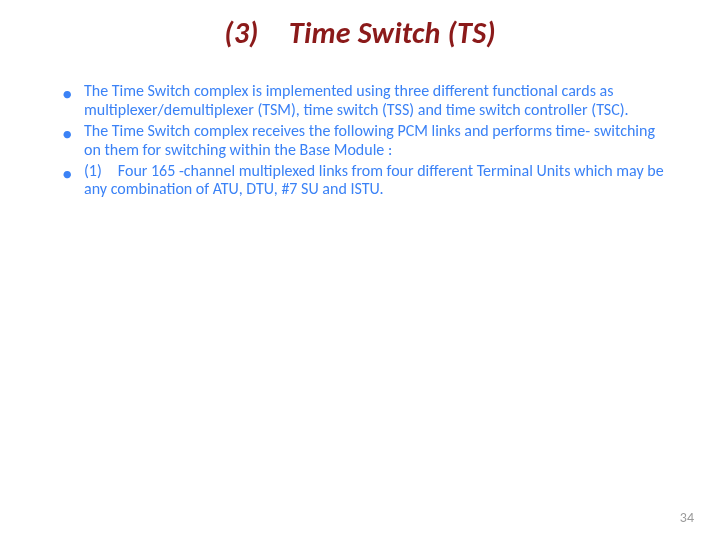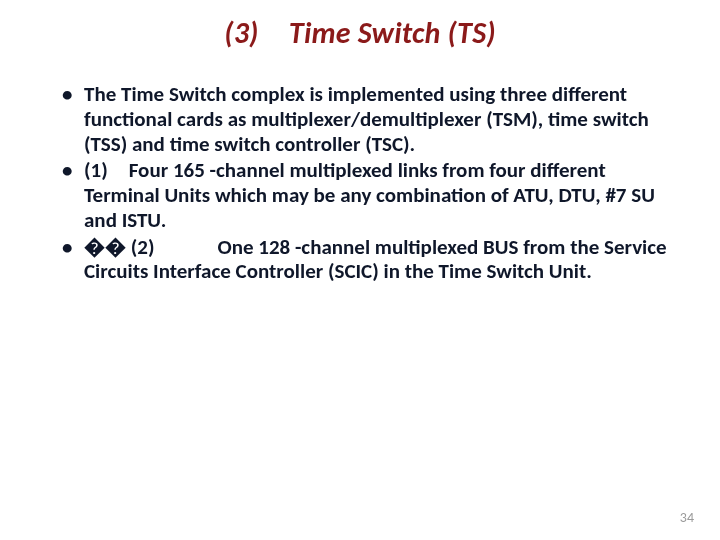--- a/index.html
+++ b/index.html
@@ -29,24 +29,23 @@
     font-weight: 700;
     font-size: 30px;
     color: #8b1a1a;
     letter-spacing: 0.2px;
   }
   .body {
     position: absolute;
     top: 82px;
     left: 56px;
     right: 50px;
-    font-size: 21px;
+    font-size: 16px;
     line-height: 1.18;
-    color: #0f172a;
-    font-weight: bold;
+    color: #3b82f6;
   }
   ul.bullets {
     list-style: none;
     margin: 0;
     padding: 0;
   }
   ul.bullets > li {
     position: relative;
     padding-left: 28px;
     margin-bottom: 2px;
@@ -70,20 +69,20 @@
 </head>
 <body>
 
 <div class="slide">
 
   <div class="title">(3) Time Switch (TS)</div>
 
   <div class="body">
     <ul class="bullets">
       <li><span> The Time Switch complex is implemented using three different functional cards as multiplexer/demultiplexer (TSM), time switch (TSS) and time switch controller (TSC).</span></li>
+      <li><span>The Time Switch complex receives the following PCM links and performs time- switching on them for switching within the Base Module :</span></li>
       <li><span>(1) Four 165 -channel multiplexed links from four different Terminal Units which may be any combination of ATU, DTU, #7 SU and ISTU.</span></li>
-      <li><span>�� (2)   One 128 -channel multiplexed BUS from the Service Circuits Interface Controller (SCIC) in the Time Switch Unit.</span></li>
     </ul>
   </div>
 
   <div class="pagenum">34</div>
 
 </div>
 
 </body></html>

